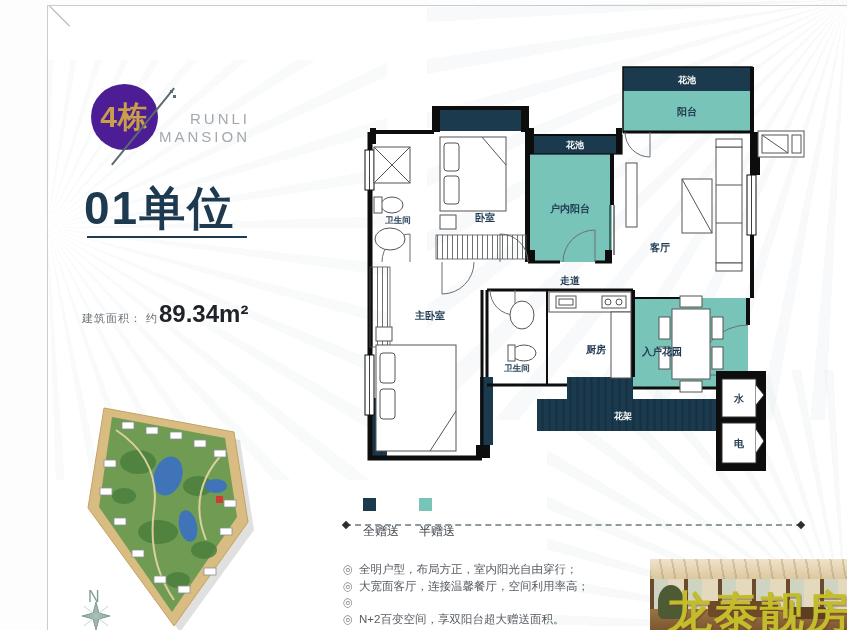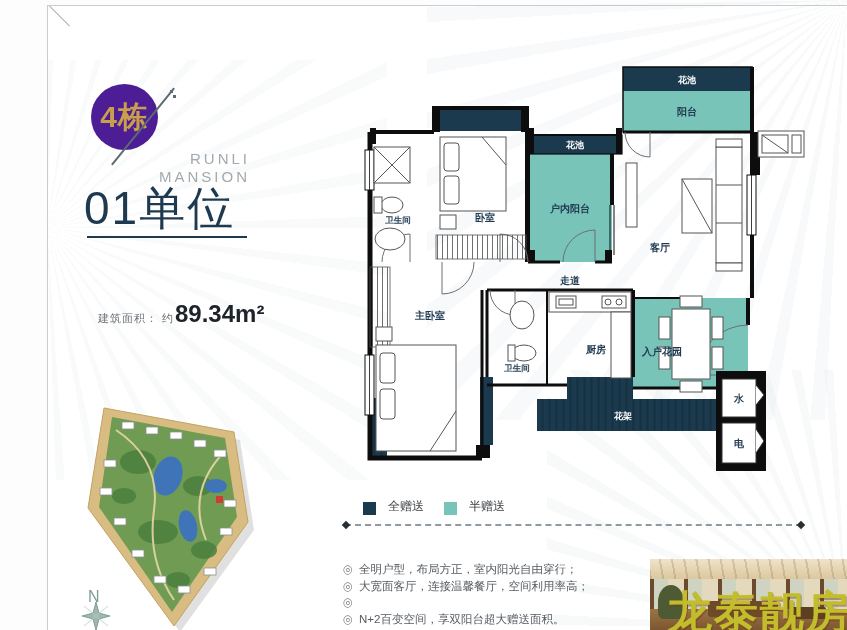--- a/index.html
+++ b/index.html
@@ -23,44 +23,44 @@
 
   
   .badge { position:absolute; left:91px; top:84px; width:67px; height:66px; border-radius:50%;
     background:#4c1d95; display:flex; align-items:center; justify-content:center; }
   .badge-text { color:#c99f4b; font-size:30px; font-weight:bold; letter-spacing:1px; }
   .slash { position:absolute; left:142px; top:77px; width:2px; height:99px;
     background:#5c6a72; transform:rotate(39deg); }
   .slash-dots { position:absolute; left:170px; top:90px; width:3px; height:3px; background:#5c6a72;
     box-shadow:3px 5px 0 #5c6a72; }
   .brand { position:absolute; left:150px; top:110px; width:100px; text-align:right;
-    color:#a3a9ad; font-size:15px; letter-spacing:3px; line-height:18px;margin-top:40px; }
-  .unit-title { position:absolute; left:84px; top:178px; font-size:46px; font-weight:400;
+    color:#a3a9ad; font-size:15px; letter-spacing:3px; line-height:18px; }
+  .unit-title { position:absolute; left:84px; top:178px; font-size:46px; font-weight:700;
     color:#1e3a50; letter-spacing:2px;text-align:right; }
   .unit-underline { position:absolute; left:87px; top:236px; width:160px; height:2px; background:#1e3a50; }
   .unit-spec { position:absolute; left:86px; top:244px; font-size:21px; color:#33383d; }
-  .area-row { position:absolute; left:98px; top:300px; display:flex; align-items:baseline; }
+  .area-row { position:absolute; left:82px; top:300px; display:flex; align-items:baseline; }
   .area-label { font-size:11px; color:#6b7075; letter-spacing:1px; }
   .area-approx { font-size:11px; color:#6b7075; margin:0 2px 0 4px; }
   .area-value { font-size:24px; font-weight:bold; color:#1f2329; }
 
   
   .siteplan { position:absolute; left:66px; top:390px; }
   .compass-n { position:absolute; left:88px; top:588px; font-size:16px; color:#7e9a9a; }
   .compass-star { position:absolute; left:76px; top:602px; }
 
   
   .floorplan { position:absolute; left:350px; top:55px; }
   .fp-label { font-size:10px; fill:#1d3850; font-weight:bold; }
   .fp-label-sm { font-size:8.5px; fill:#1d3850; font-weight:bold; }
   .fp-label-w { font-size:9px; fill:#ffffff; font-weight:bold; }
 
   
   .legend { position:absolute; left:363px; top:498px; display:flex; gap:20px; align-items:center; }
-  .legend-item { display:flex; gap:12px; align-items:flex-end; }
+  .legend-item { display:flex; gap:12px; align-items:flex-start;flex-direction:column; }
   .swatch { width:13px; height:13px; }
   .swatch-full { background:#1c3a4e; }
   .swatch-half { background:#79c4b9; }
   .legend-label { font-size:12px; color:#3a3f44; }
 
   
   .dash-line { position:absolute; left:345px; top:524px; width:457px; border-top:2px dashed #8f9aa0; }
   .dash-line::before, .dash-line::after { content:""; position:absolute; top:-4px; width:6px; height:6px;
     background:#2a2f33; transform:rotate(45deg); }
   .dash-line::before { left:-2px; }

